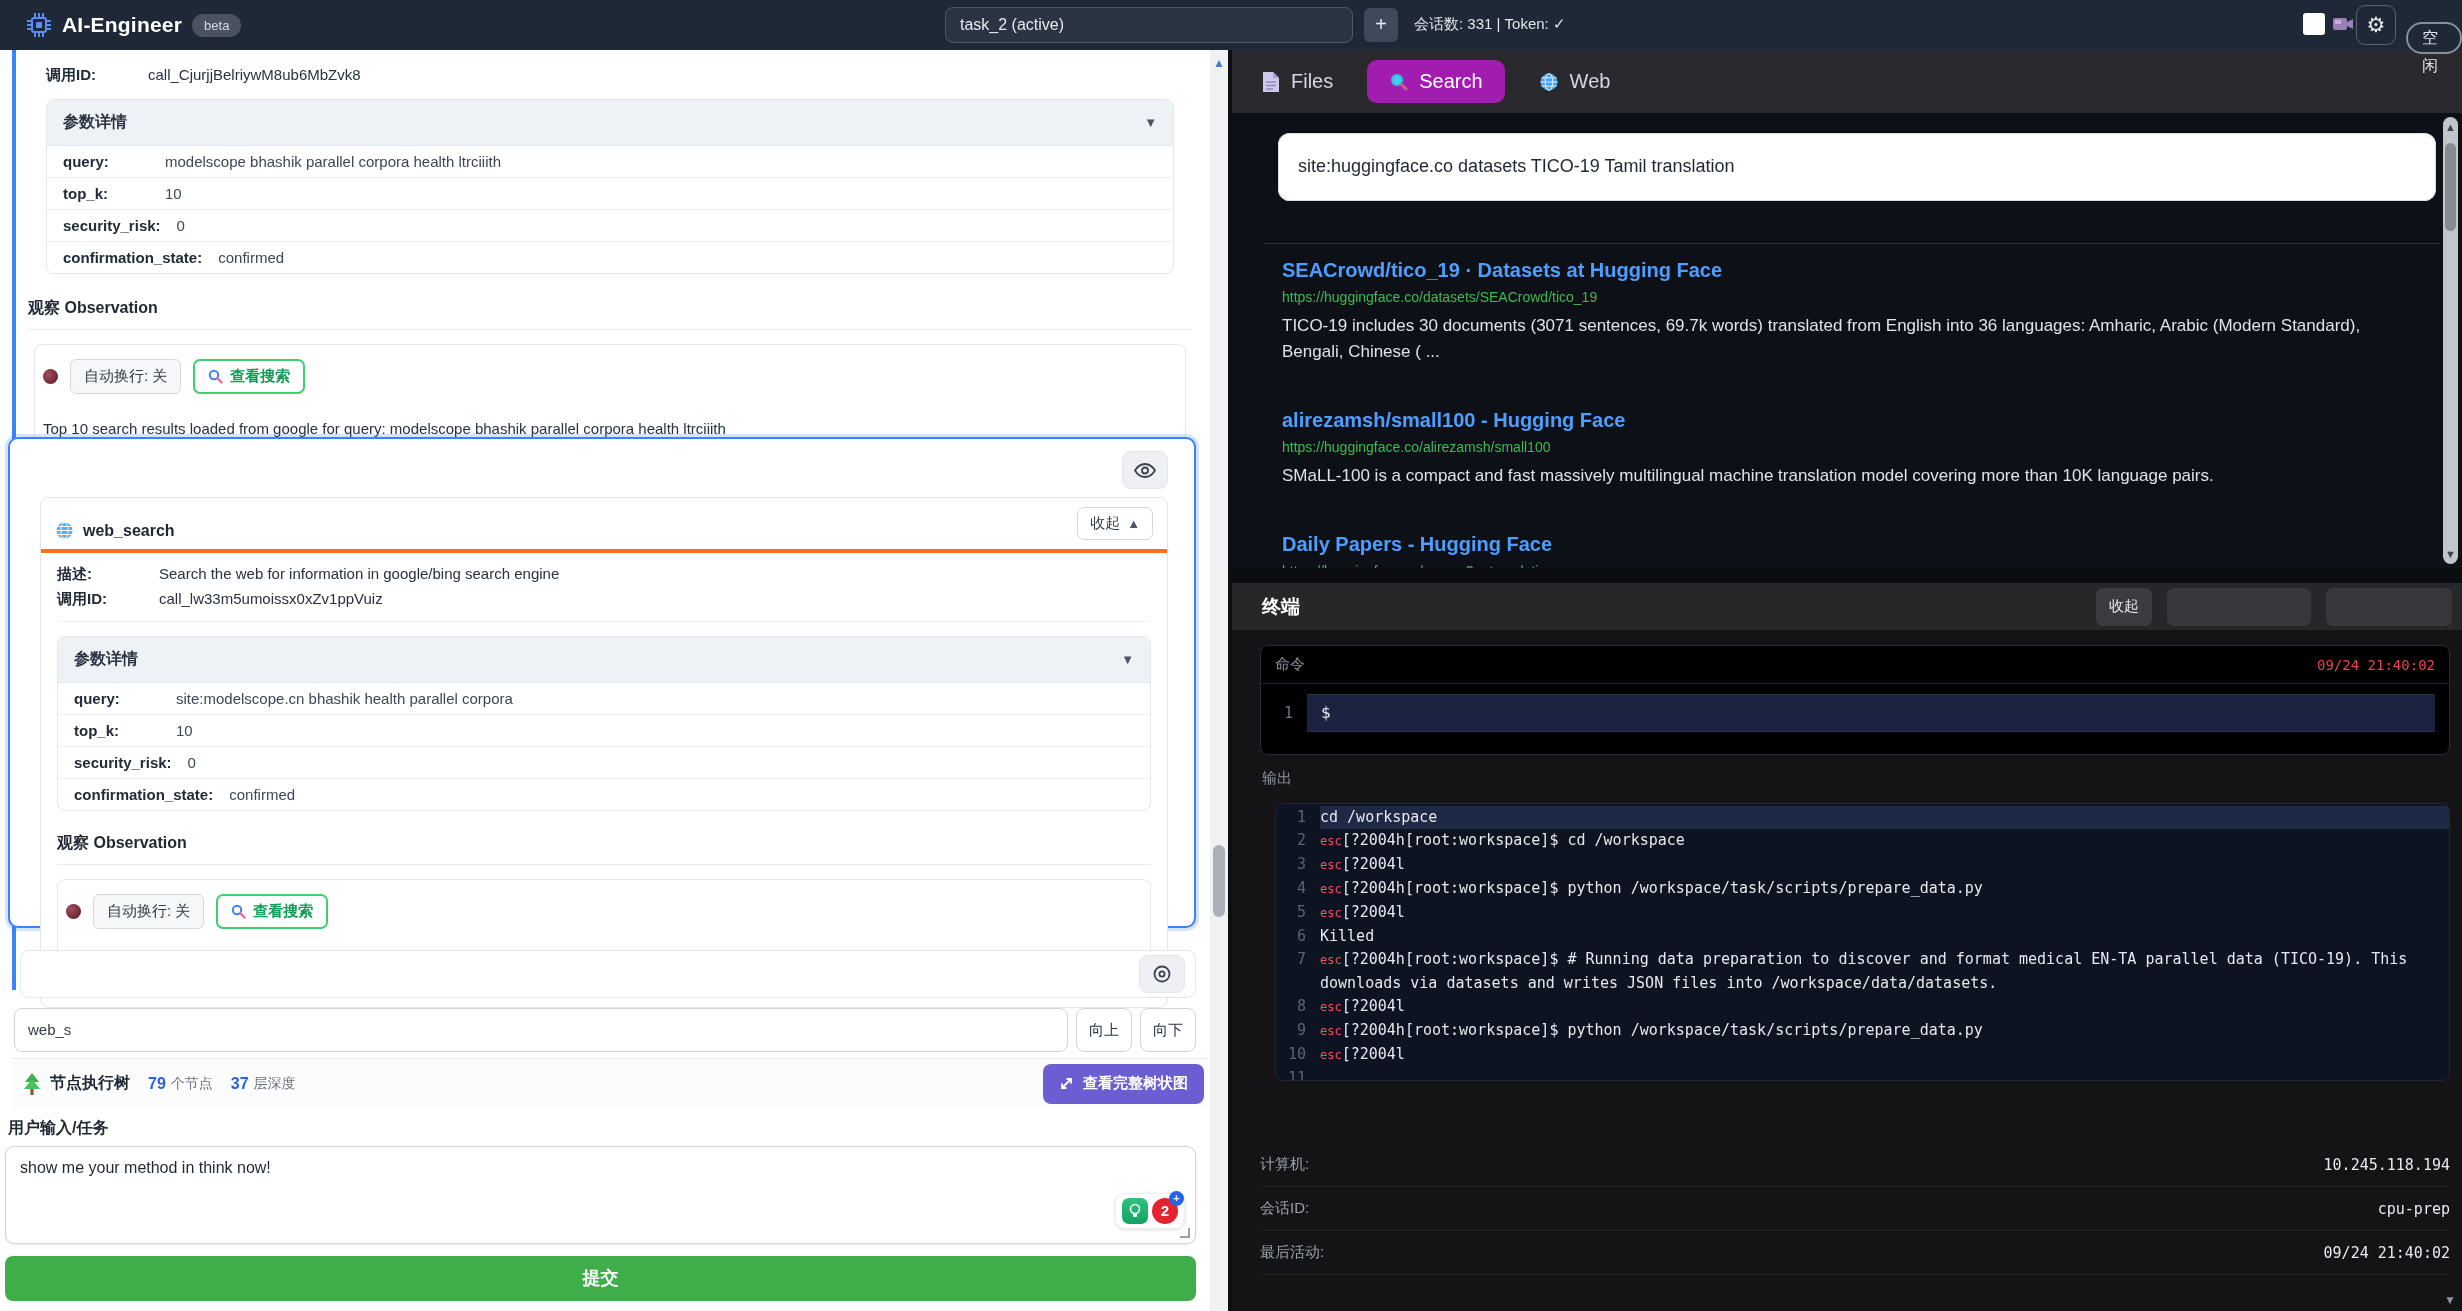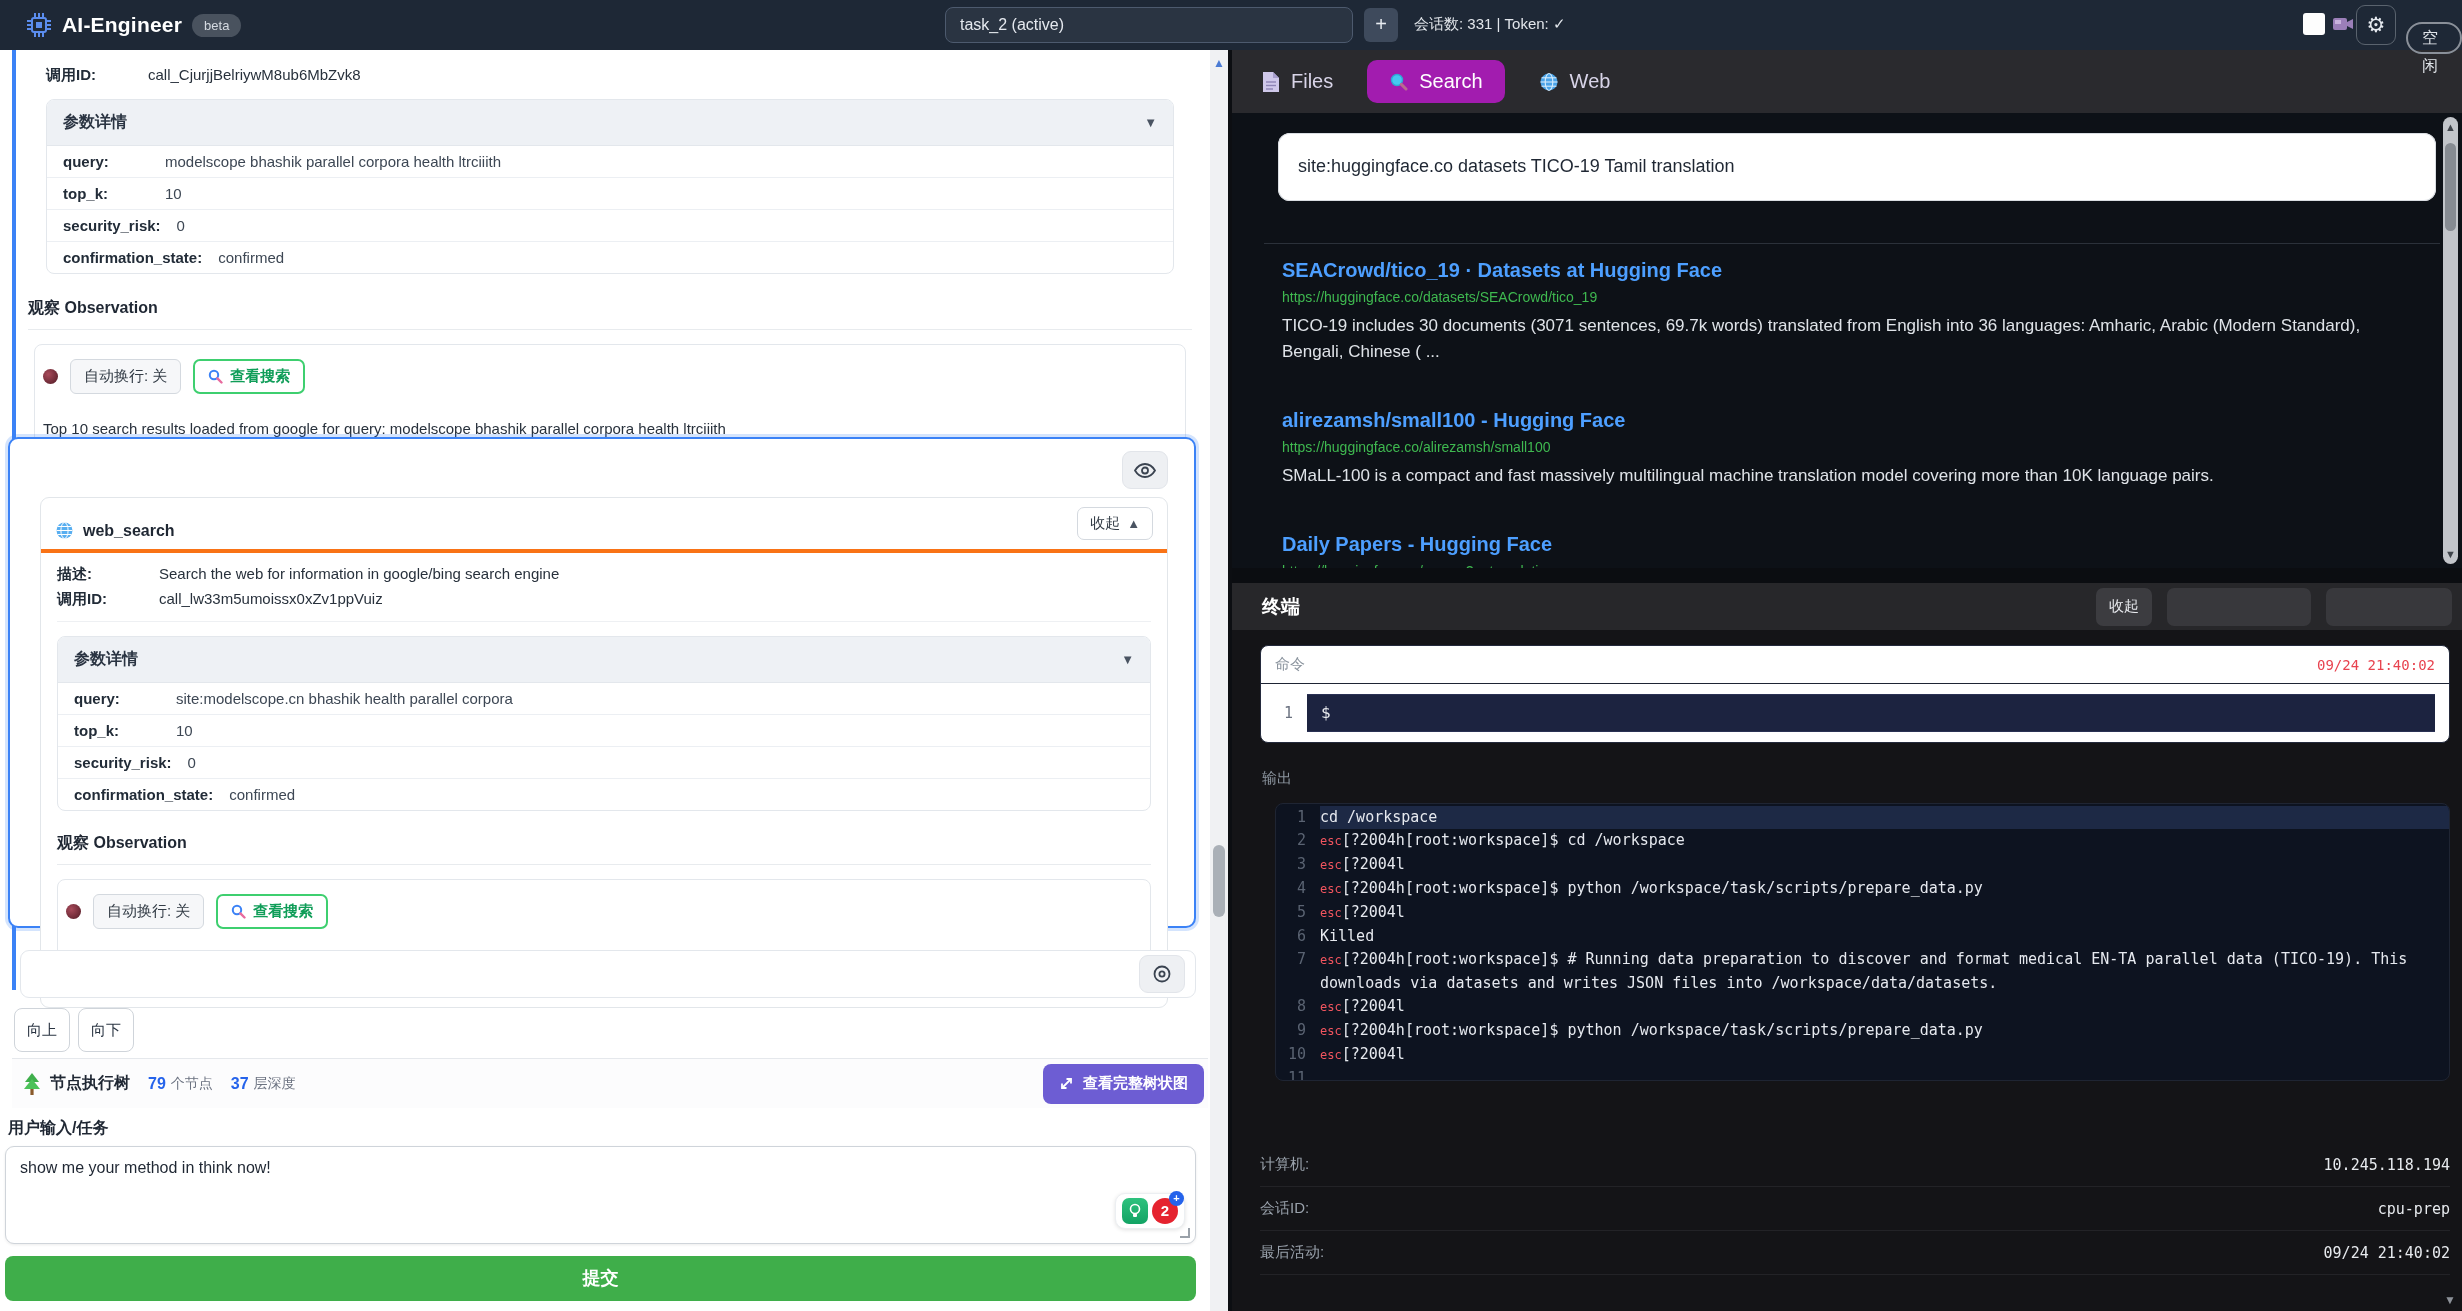--- a/index.html
+++ b/index.html
@@ -91,21 +91,21 @@
   .area-scroll .up { padding-top:4px; } .area-scroll .down { position:absolute; bottom:4px; left:0; right:0; }
   .area-scroll .thumb { position:absolute; left:2px; top:26px; width:11px; height:88px; background:#868b92; border-radius:6px; }
 
   
   .terminal { position:absolute; left:0; top:533px; width:100%; height:728px; background:#141417; }
   .term-header { position:absolute; left:0; top:0; width:100%; height:47px; background:#27272a; display:flex; align-items:center; padding:0 10px 0 30px; }
   .term-title { color:#fff; font-weight:bold; font-size:19px; }
   .term-btns { margin-left:auto; display:flex; gap:15px; }
   .term-btn { height:38px; background:#3c3c40; border-radius:7px; color:#e8eaee; font-size:15px; display:flex; align-items:center; justify-content:center; }
   .term-btn.b1 { width:56px; } .term-btn.b2 { width:144px; background:#38383c; } .term-btn.b3 { width:126px; background:#38383c; }
-  .cmd-panel { position:absolute; left:28px; top:62px; width:1190px; background:#ffffff; border:1px solid #242a3c; border-radius:8px; padding-bottom:10px; }
+  .cmd-panel { position:absolute; left:28px; top:62px; width:1190px; background:#000000; border:1px solid #242a3c; border-radius:8px; padding-bottom:22px; }
   .cmd-head { display:flex; align-items:center; height:38px; padding:0 14px; border-bottom:1px solid #1e2434; }
   .cmd-label { color:#8b949e; font-size:15px; }
   .cmd-time { margin-left:auto; color:#e8434f; font-size:14px; }
   .cmd-line { display:flex; margin-top:10px; }
   .cmd-gutter { flex:0 0 46px; color:#6b7280; font-size:15px; text-align:right; padding-right:14px; line-height:38px; }
   .cmd-code { flex:1; background:#1c2340; border-top:1px solid #2a3154; border-bottom:1px solid #2a3154; color:#e5e7eb; font-size:16px; line-height:36px; padding-left:14px; margin-right:14px; }
   .out-label { position:absolute; left:30px; top:186px; color:#8b949e; font-size:15px; }
   .out-panel { position:absolute; left:43px; top:220px; width:1175px; height:278px; background:#0d1320; border:1px solid #1f2533; border-radius:8px; padding-top:2px; overflow:hidden; }
   .tline { display:flex; line-height:23px; font-size:15px; }
   .lnum { flex:0 0 44px; text-align:right; padding-right:14px; color:#5a6372; }
@@ -291,20 +291,21 @@
     <div id="block3">
       <div class="eye-btn">
         <svg width="20" height="20" viewBox="0 0 20 20">
             <circle cx="10" cy="10" r="7.5" fill="none" stroke="#3a4350" stroke-width="1.8"></circle>
             <circle cx="10" cy="10" r="2.6" fill="none" stroke="#3a4350" stroke-width="1.8"></circle>
           </svg>
       </div>
     </div>
 
     <div class="filter-row">
+      <div class="filter-input">web_s</div>
       <div class="dir-btn">向上</div>
       <div class="dir-btn">向下</div>
     </div>
 
     <div class="tree-bar">
       <svg width="20" height="22" viewBox="0 0 20 22">
           <path d="M10 0L17 9H3z" fill="#3faf4c"></path>
           <path d="M10 6l8 10H2z" fill="#4cc25a"></path>
           <rect x="8.4" y="16" width="3.2" height="6" fill="#8a5a2b"></rect>
         </svg>

